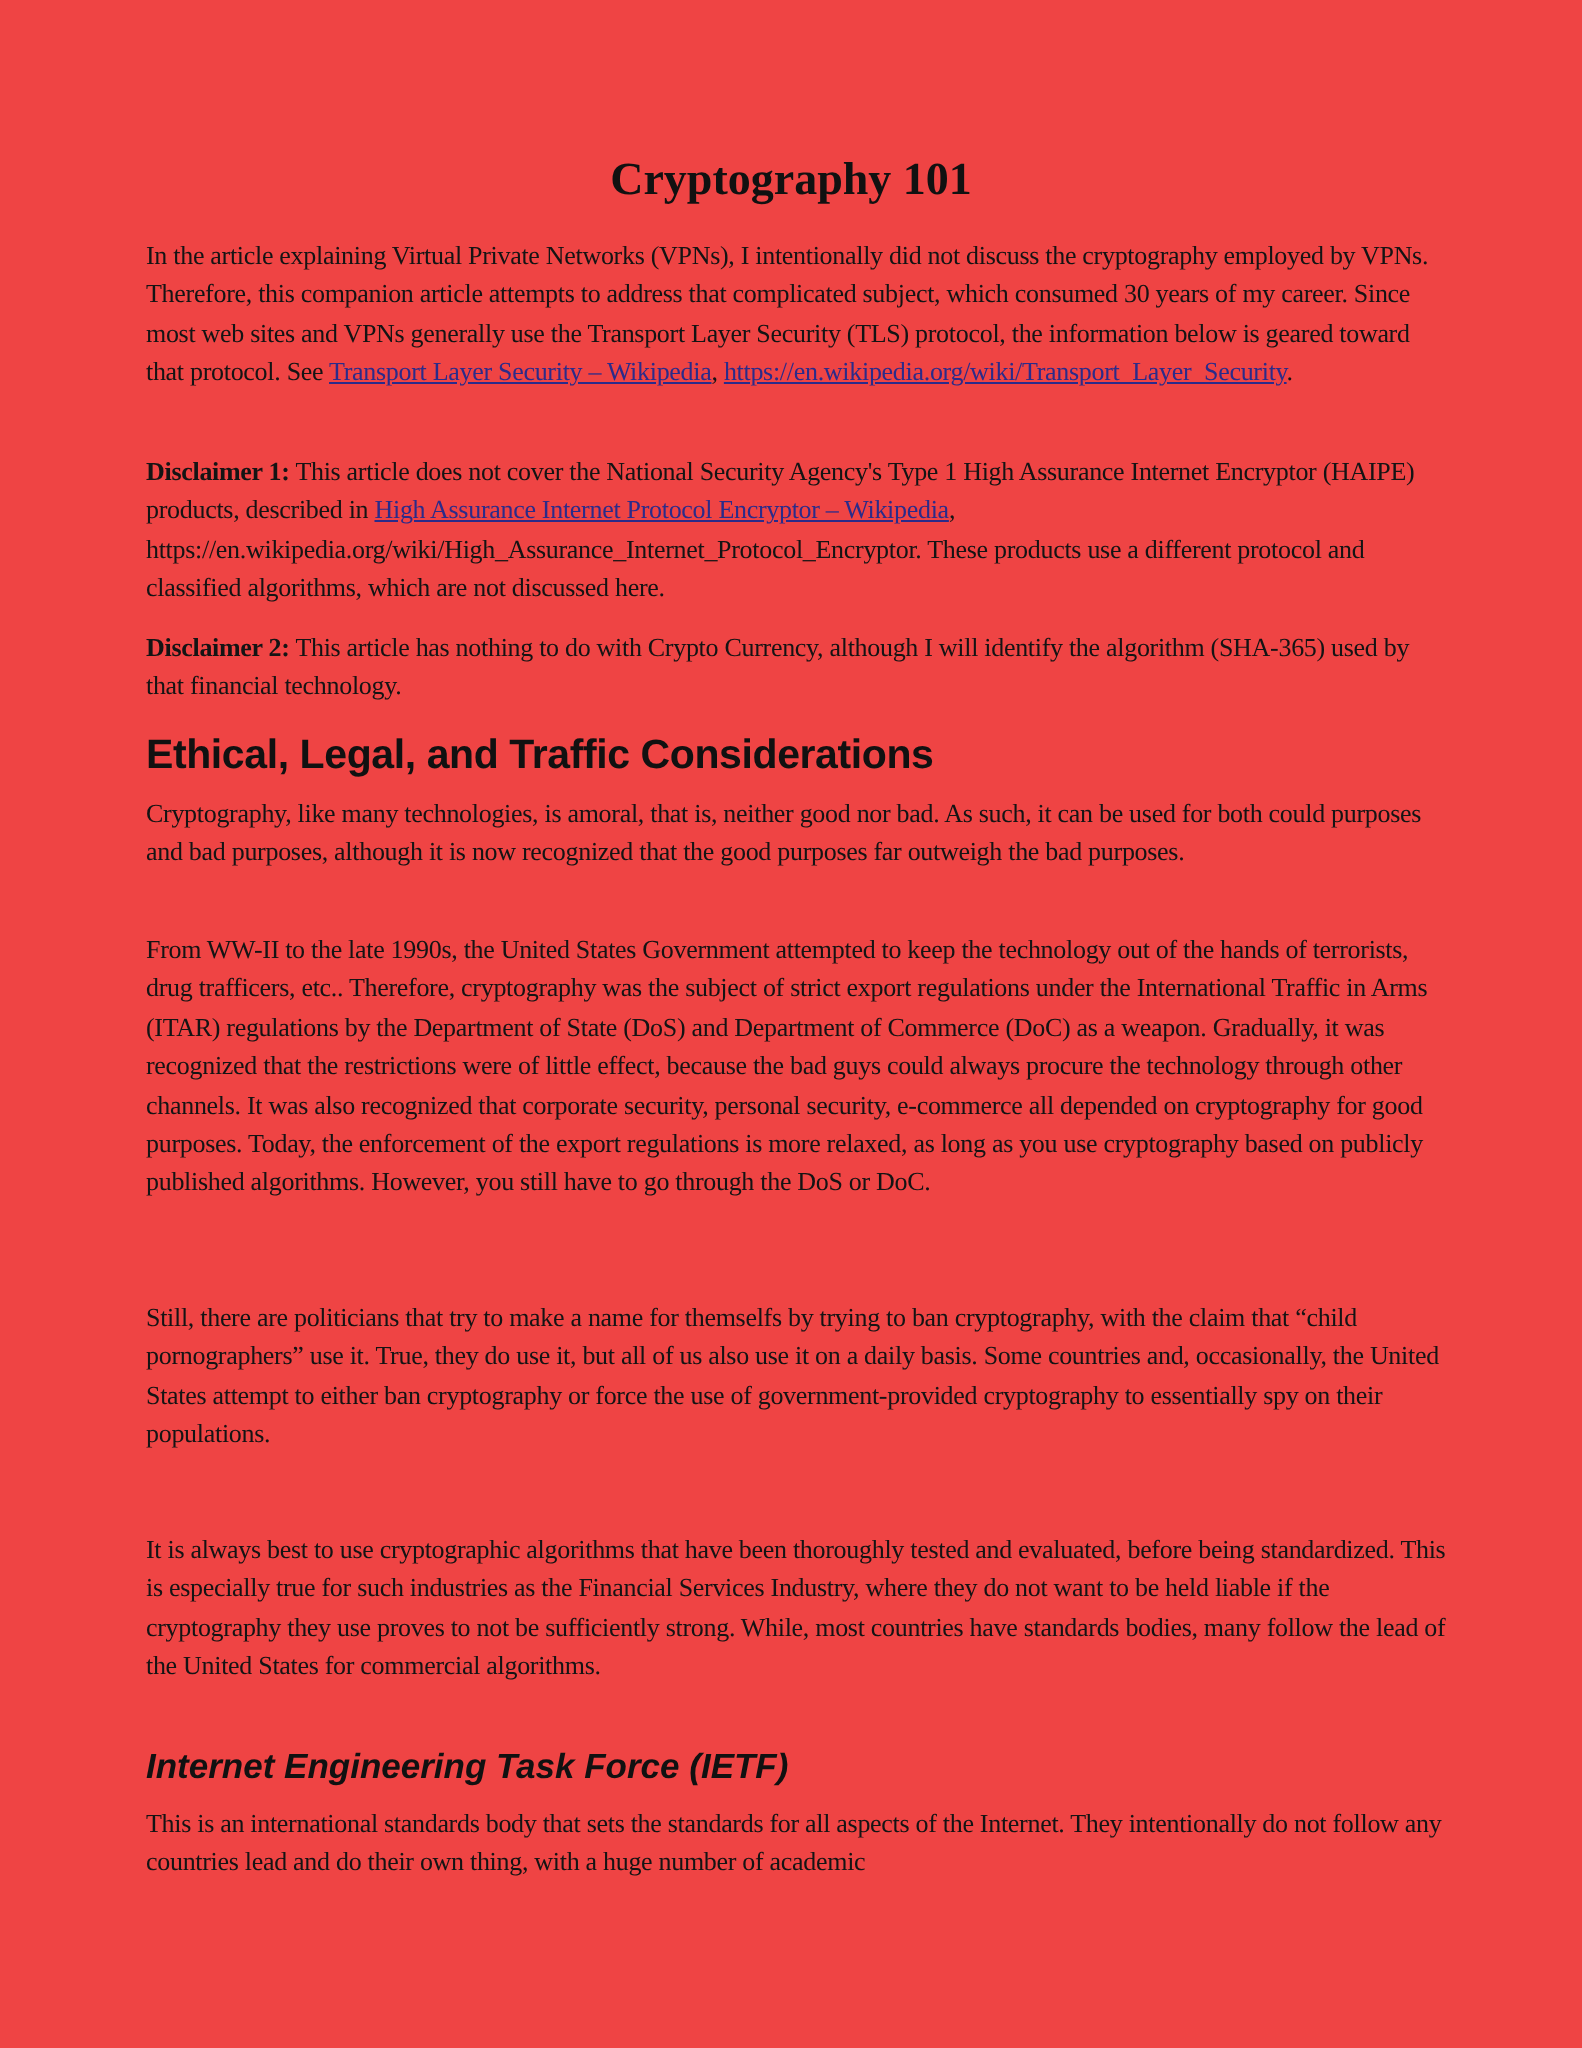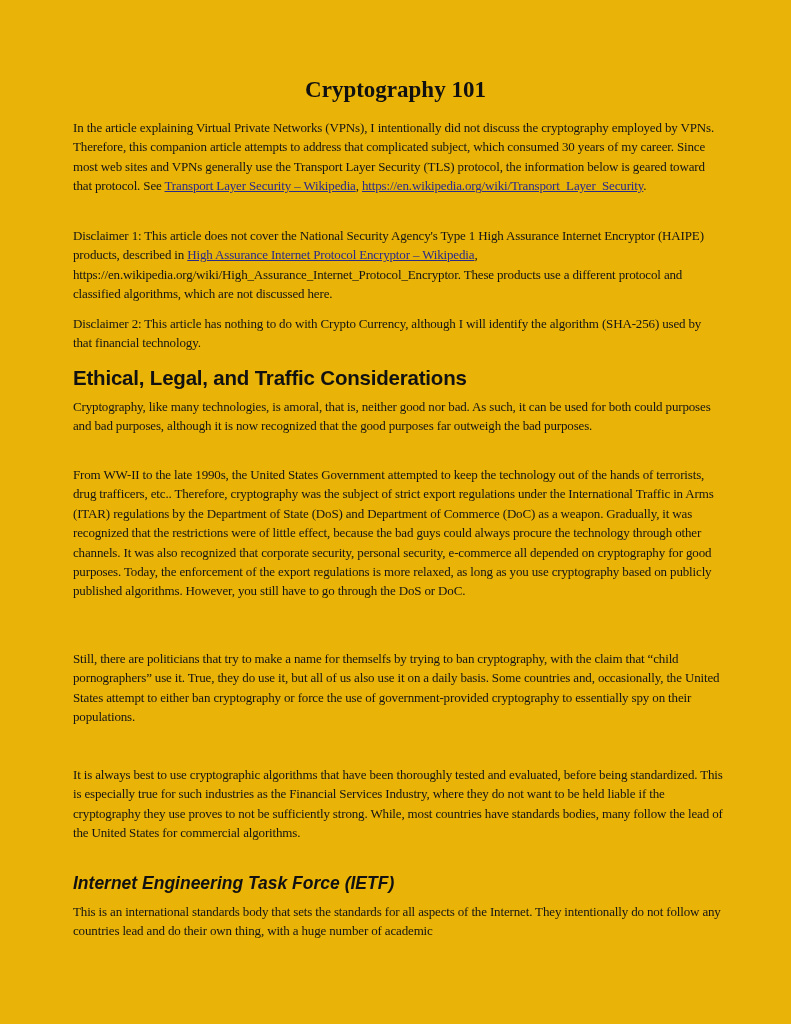--- a/index.html
+++ b/index.html
@@ -1,40 +1,40 @@
 <!DOCTYPE html>
 <html><head>
   <meta charset="utf-8">
   <style>
     html, body { margin: 0; padding: 0; background: #ffffff; }
     body { width: 791px; height: 1024px; overflow: hidden; position: relative; }
-    .page { position: absolute; left: 0; top: 0; width: 791px; height: 1024px; background: #eab308; color: #111; }
+    .page { position: absolute; left: 0; top: 0; width: 791px; height: 1024px; background: #ef4444; color: #111; }
     .title { position: absolute; left: 0; width: 791px; top: 76px; text-align: center;
       font-family: "Liberation Serif", serif; font-weight: bold; font-size: 23px; line-height: 28px; margin: 0; }
     .para { position: absolute; left: 73px; width: 650px; font-family: "Liberation Serif", serif;
       font-size: 13px; line-height: 19.4px; margin: 0; color: #141414; letter-spacing: -0.15px; }
     .h2 { position: absolute; left: 73px; font-family: "Liberation Sans", sans-serif; font-weight: bold;
       font-size: 20.5px; line-height: 24px; margin: 0; color: #111; letter-spacing: -0.2px; }
     .h3 { position: absolute; left: 73px; font-family: "Liberation Sans", sans-serif; font-weight: bold; font-style: italic;
       font-size: 17.5px; line-height: 22px; margin: 0; color: #111; }
     a.link { color: #2b2b8a; text-decoration: underline; }
-    b { font-weight: normal; margin-top: 24px; }
+    b { font-weight: bold; margin-top: 24px; }
   </style>
 </head>
 <body>
 
 <div class="page">
 
   <h1 class="title">Cryptography 101</h1>
 
   <p class="para" style="top:118px;"><span>In the article explaining Virtual Private Networks (VPNs), I intentionally did not discuss the cryptography employed by VPNs. Therefore, this companion article attempts to address that complicated subject, which consumed 30 years of my career. Since most web sites and VPNs generally use the Transport Layer Security (TLS) protocol, the information below is geared toward that protocol. See </span><a class="link" href="#">Transport Layer Security – Wikipedia</a><span>, </span><a class="link" href="#">https://en.wikipedia.org/wiki/Transport_Layer_Security</a><span>.</span></p>
 
   <p class="para" style="top:226px;"><b>Disclaimer 1:</b><span> This article does not cover the National Security Agency's Type 1 High Assurance Internet Encryptor (HAIPE) products, described in </span><a class="link" href="#">High Assurance Internet Protocol Encryptor – Wikipedia</a><span>, https://en.wikipedia.org/wiki/High_Assurance_Internet_Protocol_Encryptor. These products use a different protocol and classified algorithms, which are not discussed here.</span></p>
 
-  <p class="para" style="top:314px;"><b>Disclaimer 2:</b><span> This article has nothing to do with Crypto Currency, although I will identify the algorithm (SHA-256) used by that financial technology.</span></p>
+  <p class="para" style="top:314px;"><b>Disclaimer 2:</b><span> This article has nothing to do with Crypto Currency, although I will identify the algorithm (SHA-365) used by that financial technology.</span></p>
 
   <h2 class="h2" style="top:366px;">Ethical, Legal, and Traffic Considerations</h2>
   <p class="para" style="top:397px;">Cryptography, like many technologies, is amoral, that is, neither good nor bad. As such, it can be used for both could purposes and bad purposes, although it is now recognized that the good purposes far outweigh the bad purposes.</p>
   <p class="para" style="top:465px;">From WW-II to the late 1990s, the United States Government attempted to keep the technology out of the hands of terrorists, drug trafficers, etc.. Therefore, cryptography was the subject of strict export regulations under the International Traffic in Arms (ITAR) regulations by the Department of State (DoS) and Department of Commerce (DoC) as a weapon. Gradually, it was recognized that the restrictions were of little effect, because the bad guys could always procure the technology through other channels. It was also recognized that corporate security, personal security, e-commerce all depended on cryptography for good purposes. Today, the enforcement of the export regulations is more relaxed, as long as you use cryptography based on publicly published algorithms. However, you still have to go through the DoS or DoC.</p>
   <p class="para" style="top:649px;">Still, there are politicians that try to make a name for themselfs by trying to ban cryptography, with the claim that “child pornographers” use it. True, they do use it, but all of us also use it on a daily basis. Some countries and, occasionally, the United States attempt to either ban cryptography or force the use of government-provided cryptography to essentially spy on their populations.</p>
 
   <p class="para" style="top:765px;">It is always best to use cryptographic algorithms that have been thoroughly tested and evaluated, before being standardized. This is especially true for such industries as the Financial Services Industry, where they do not want to be held liable if the cryptography they use proves to not be sufficiently strong. While, most countries have standards bodies, many follow the lead of the United States for commercial algorithms.</p>
 
   <h3 class="h3" style="top:872px;text-align:center;">Internet Engineering Task Force (IETF)</h3>
   <p class="para" style="top:902px;">This is an international standards body that sets the standards for all aspects of the Internet. They intentionally do not follow any countries lead and do their own thing, with a huge number of academic</p>

